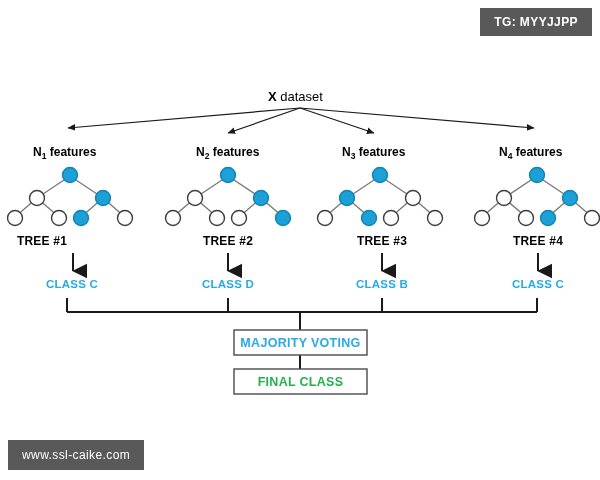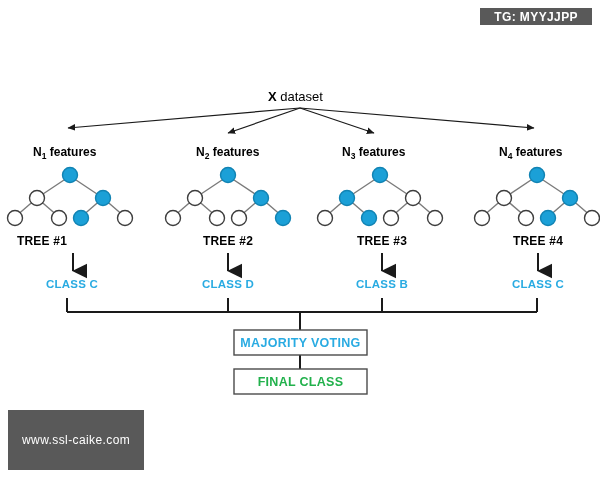--- a/index.html
+++ b/index.html
@@ -17,22 +17,22 @@
   .watermark{
     position:absolute;
     background:#595959;
     color:#ffffff;
     font-family:"Liberation Sans", sans-serif;
     font-size:12px;
     letter-spacing:.4px;
     display:flex;align-items:center;justify-content:center;
     white-space:nowrap;
   }
-  #wm-top{right:8px;top:8px;height:17px;padding:0 14px;font-weight:bold;}
-  #wm-bottom{left:8px;bottom:10px;height:30px;padding:15px 14px;}
+  #wm-top{right:8px;top:8px;height:28px;padding:0 14px;font-weight:bold;}
+  #wm-bottom{left:8px;bottom:10px;height:30px;padding:0 14px;}
 
   
   .t-root{font-family:"Liberation Sans",sans-serif;font-size:13px;fill:#000;}
   .t-root .b{font-weight:bold;}
   .t-feat{font-family:"Liberation Sans",sans-serif;font-size:12px;font-weight:bold;fill:#000;}
   .t-sub{font-size:8.5px;font-weight:bold;fill:#000;}
   .t-tree{font-family:"Liberation Sans",sans-serif;font-size:12px;font-weight:bold;fill:#000;letter-spacing:.2px;}
   .t-class{font-family:"Liberation Sans",sans-serif;font-size:11.5px;font-weight:bold;letter-spacing:.2px;}
   .t-box{font-family:"Liberation Sans",sans-serif;font-size:12.5px;font-weight:bold;letter-spacing:.3px;}
   .edge{stroke:#7a7a7a;stroke-width:1.4;fill:none;}

